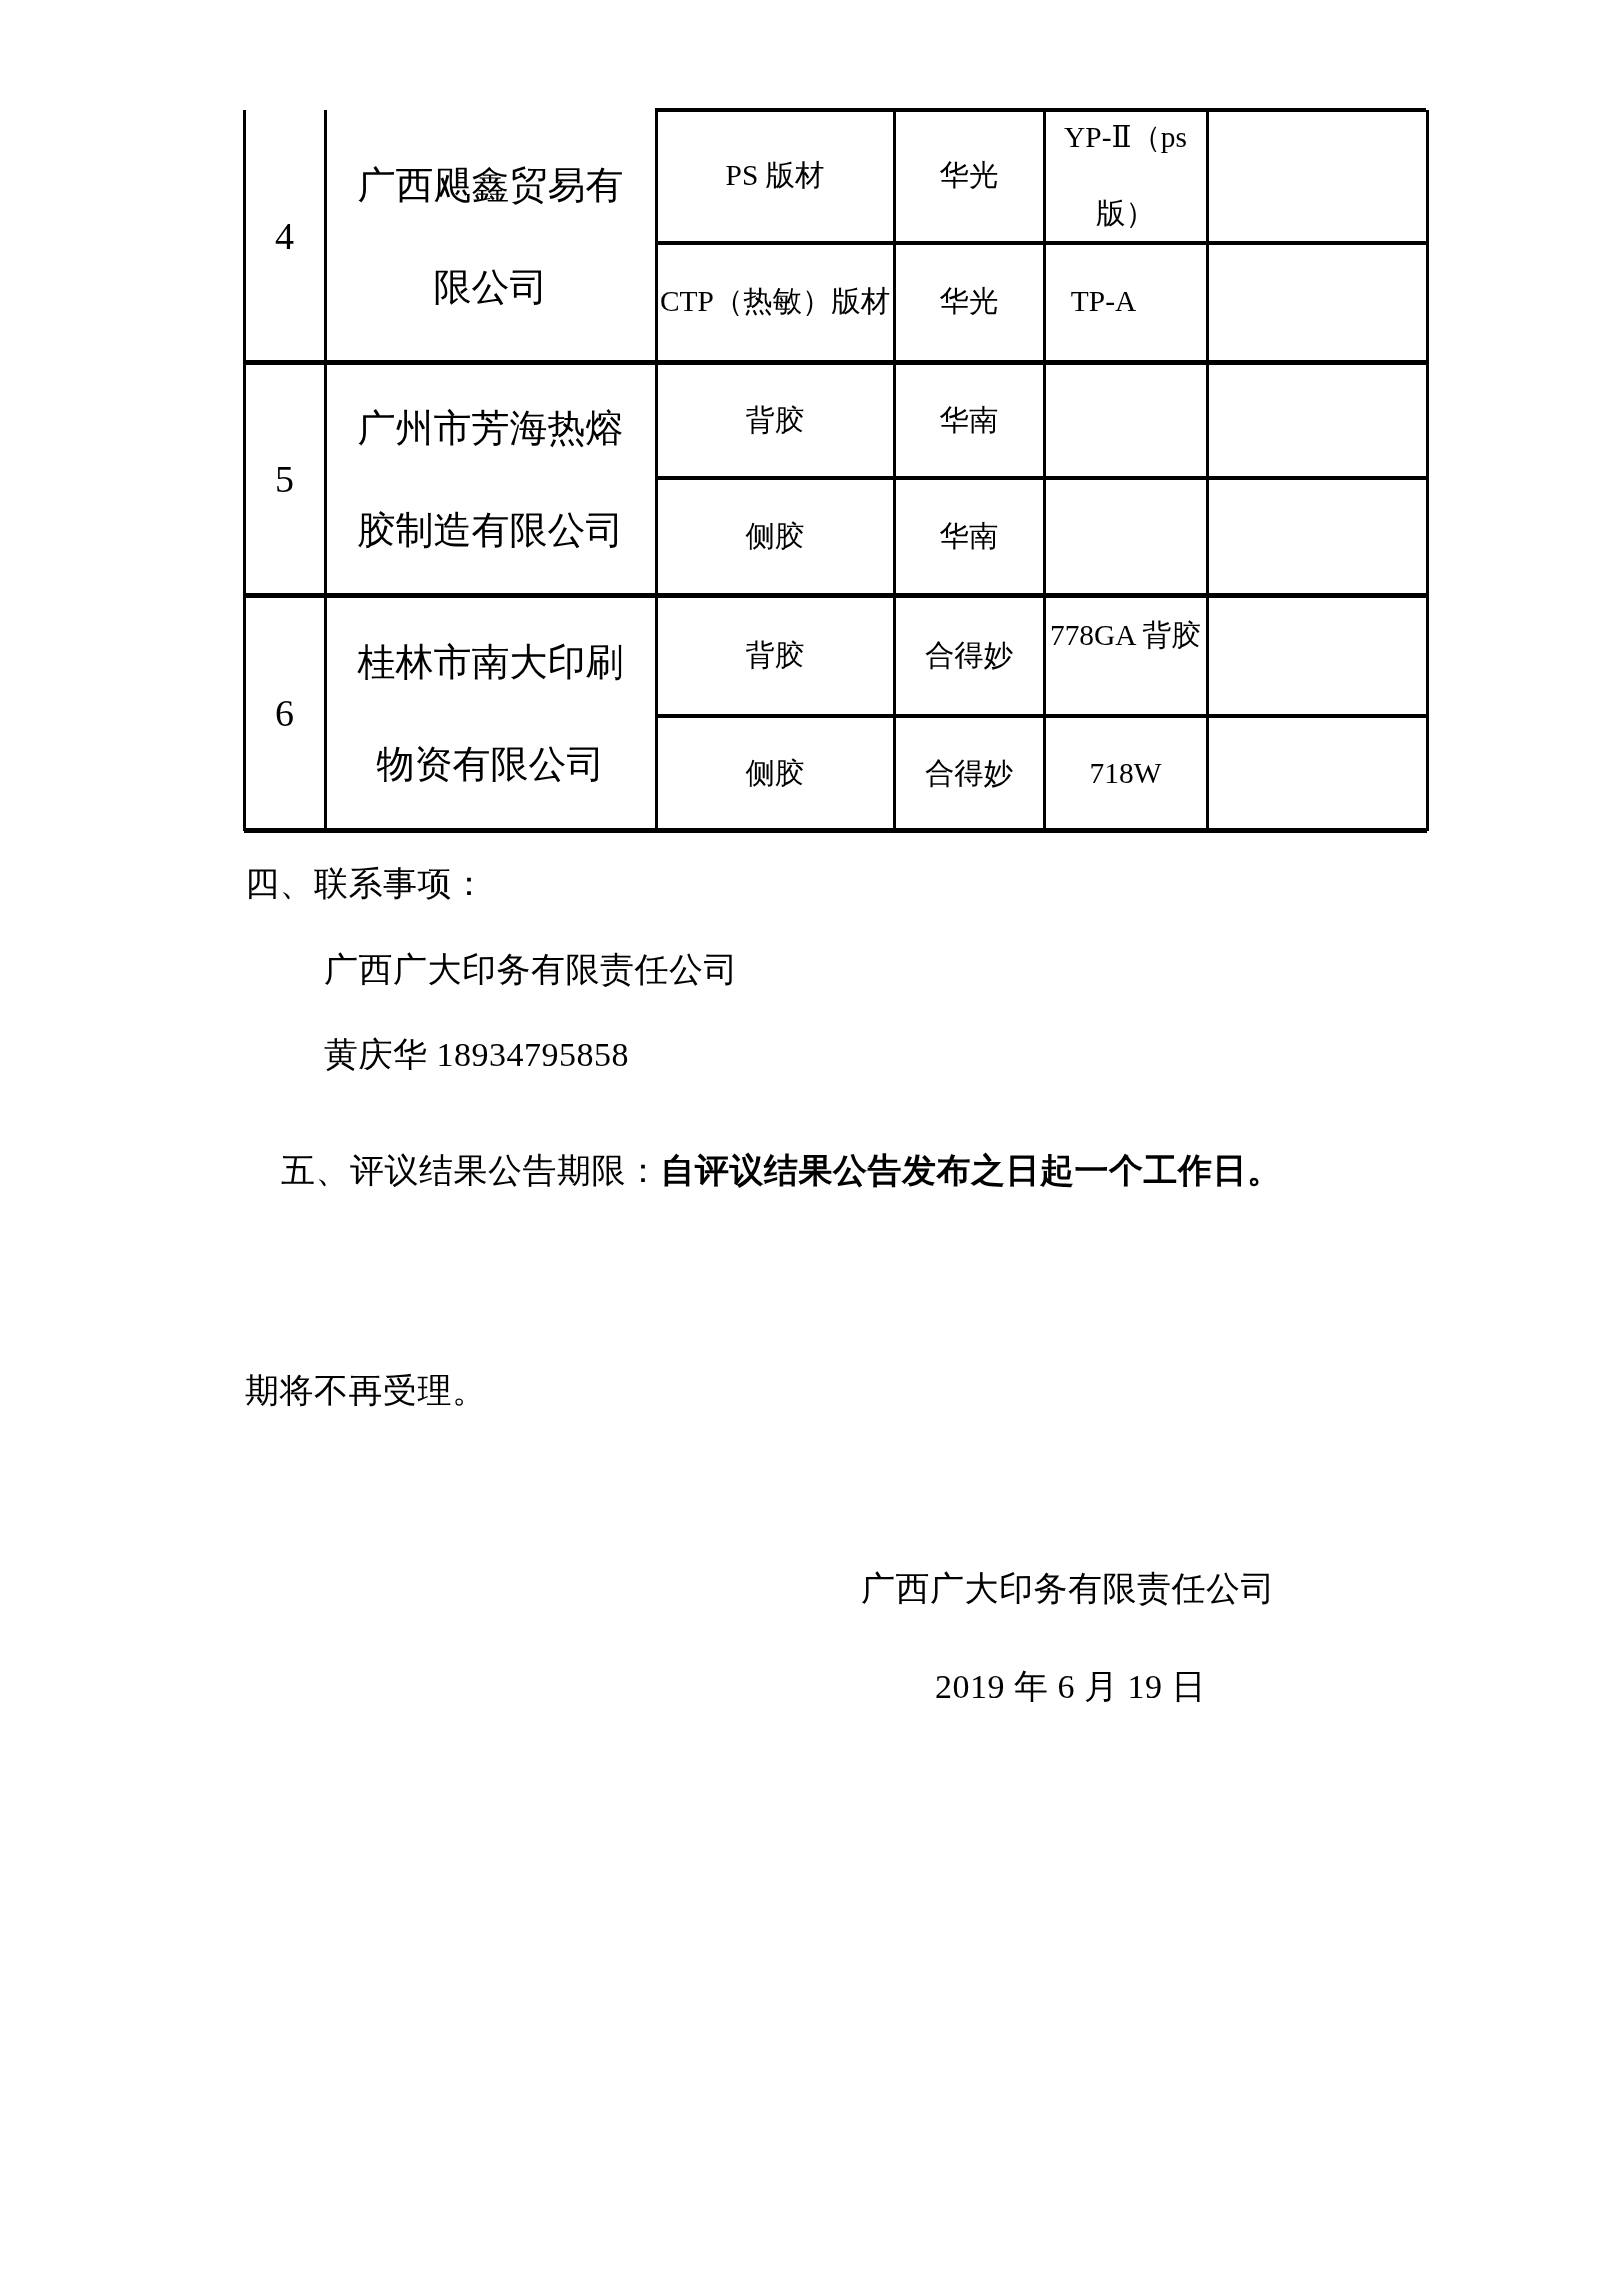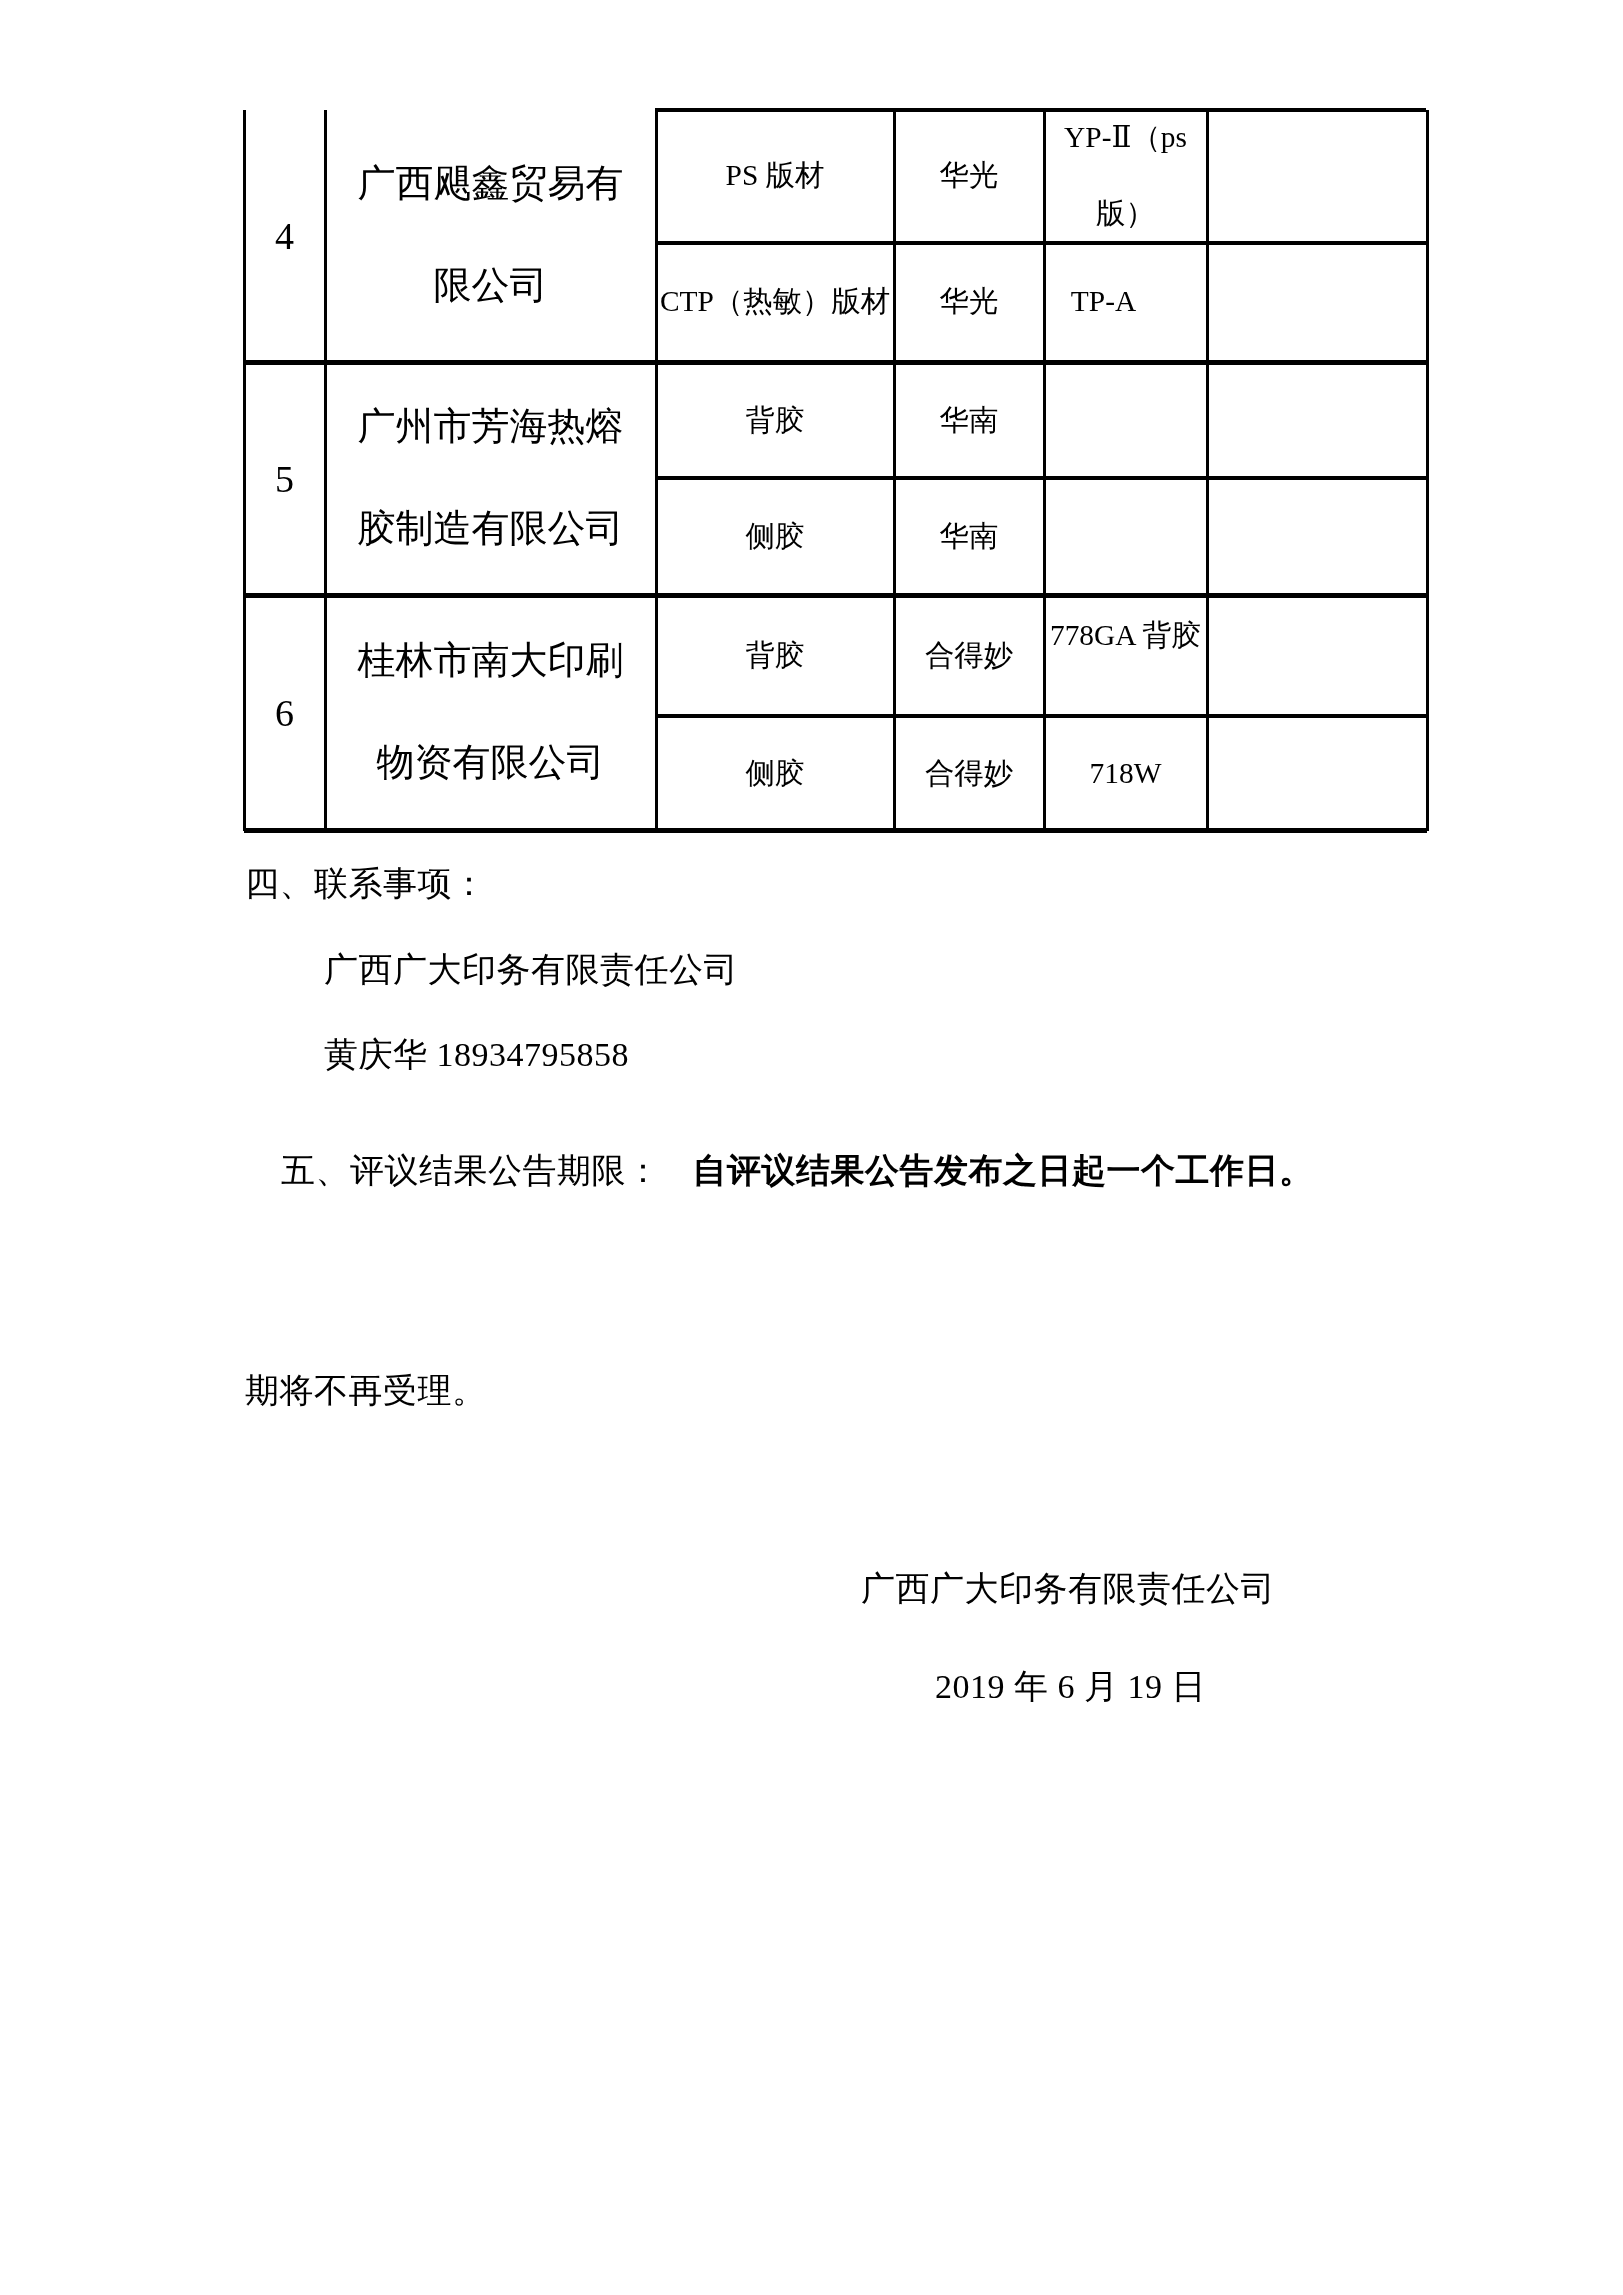--- a/index.html
+++ b/index.html
@@ -6,25 +6,25 @@
   body{width:1623px;height:2295px;position:relative;
        font-family:"Liberation Serif","DejaVu Serif",serif;color:#000;}
   .page{position:absolute;left:0;top:0;width:1623px;height:2295px;background:#fff;}
   .tbl{position:absolute;left:244px;top:110px;width:1183px;height:721px;}
   .vline{position:absolute;top:0;height:721px;width:2.5px;background:#000;}
   .hline{position:absolute;background:#000;}
   .cell{position:absolute;display:flex;flex-direction:column;align-items:center;
         justify-content:center;text-align:right;font-size:29.4px;line-height:1.15;
         overflow:visible;white-space:nowrap;}
   .big{font-size:38px;}
-  .company{gap:58px;font-family:Liberation Mono, monospace;}
+  .company{gap:58px;}
   .model2{gap:42px;}
   .bodyline{position:absolute;font-size:34px;line-height:1.1;white-space:pre;
             letter-spacing:0.5px;}
-  .boldseg{font-weight:700;margin-left:32px;}
+  .boldseg{font-weight:700;}
 </style>
 </head>
 <body>
 
 <div class="page">
 
   <div class="tbl">
 
     <div class="vline" style="left:-1px"></div>
     <div class="vline" style="left:80px"></div>

